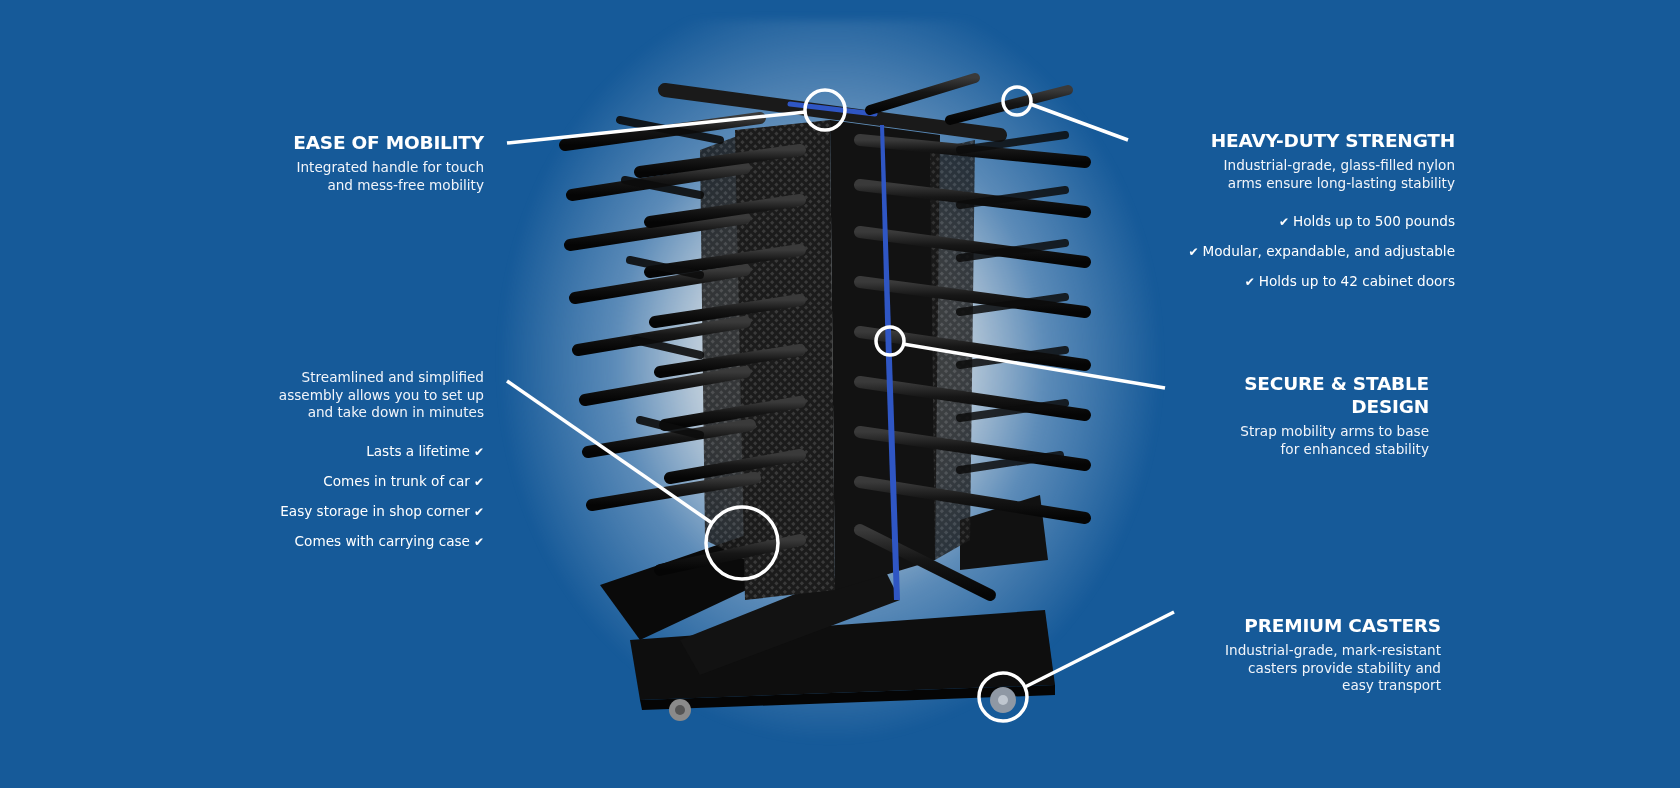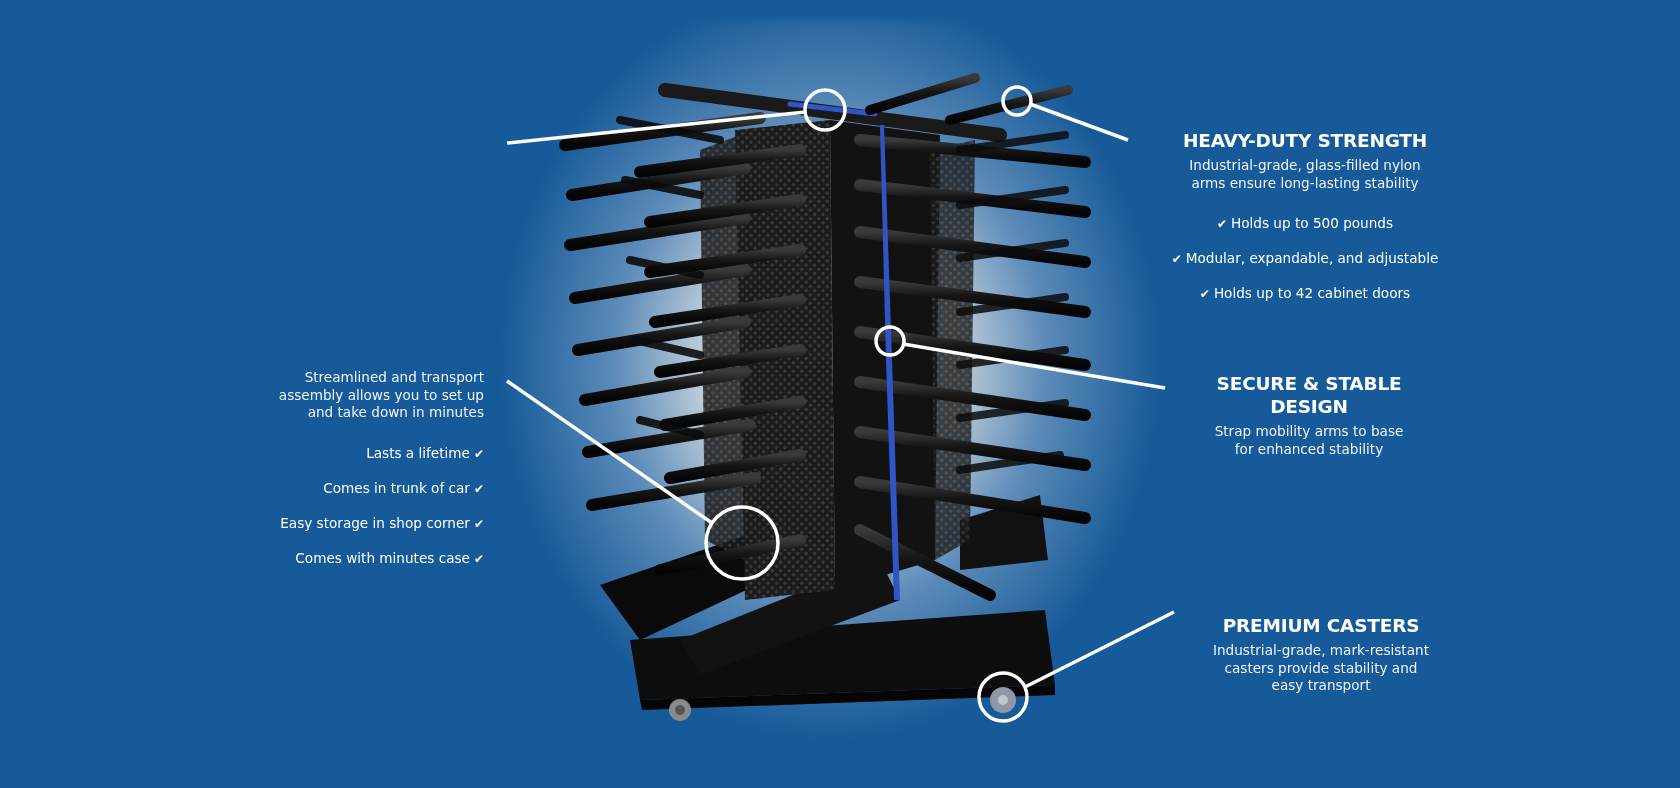--- a/index.html
+++ b/index.html
@@ -21,39 +21,39 @@
         rgba(238,238,232,0.95) 0%,
         rgba(215,222,228,0.85) 40%,
         rgba(150,180,210,0.55) 65%,
         rgba(22,90,153,0) 100%);
     filter: blur(4px);
   }
   .product-svg { position: absolute; left: 0; top: 0; }
 
   .feature { position: absolute; }
   .feature.left { text-align: right; }
-  .feature.right { text-align: center; }
+  .feature.right { text-align: right; }
   .feature h2 {
     font-family: "DejaVu Sans", "Liberation Sans", sans-serif;
     font-weight: 700;
     font-size: 18.5px;
     letter-spacing: -0.2px;
     line-height: 23px;
     color: #ffffff;
     margin-bottom: 5px;
   }
   .feature p.desc {
     font-size: 13.6px;
     line-height: 17.5px;
     color: #f2f5fa;
   }
   .bullets { list-style: none; margin-top: 19px; }
   .bullets li {
     font-size: 13.6px;
-    line-height: 25px;
+    line-height: 20px;
     margin-bottom: 9px;
     color: #ffffff;
     white-space: nowrap;
   }
   .check {
     display: inline-block;
     font-size: 12px;
     font-weight: 700;
     color: #ffffff;
   }
@@ -170,32 +170,39 @@
     </g>
     <g stroke="#ffffff" stroke-width="3.5" fill="none">
       <circle cx="825" cy="110" r="20"></circle>
       <circle cx="742" cy="543" r="36"></circle>
       <circle cx="1017" cy="101" r="14"></circle>
       <circle cx="890" cy="341" r="14"></circle>
       <circle cx="1003" cy="697" r="24"></circle>
     </g>
   </svg>
 
+  <section class="feature left" id="f-mobility">
+    <h2>EASE OF MOBILITY</h2>
+    <p class="desc">
+      <span>Integrated handle for touch</span><br>
+      <span>and mess-free mobility</span>
+    </p>
+  </section>
 
   <section class="feature left" id="f-assembly">
     <p class="desc">
-      <span>Streamlined and transport</span><br>
+      <span>Streamlined and simplified</span><br>
       <span>assembly allows you to set up</span><br>
       <span>and take down in minutes</span>
     </p>
     <ul class="bullets">
       <li><span>Lasts a lifetime</span><span class="check">✔</span></li>
       <li><span>Comes in trunk of car</span><span class="check">✔</span></li>
       <li><span>Easy storage in shop corner</span><span class="check">✔</span></li>
-      <li><span>Comes with minutes case</span><span class="check">✔</span></li>
+      <li><span>Comes with carrying case</span><span class="check">✔</span></li>
     </ul>
   </section>
 
   <section class="feature right" id="f-strength">
     <h2>HEAVY-DUTY STRENGTH</h2>
     <p class="desc">
       <span>Industrial-grade, glass-filled nylon</span><br>
       <span>arms ensure long-lasting stability</span>
     </p>
     <ul class="bullets">

